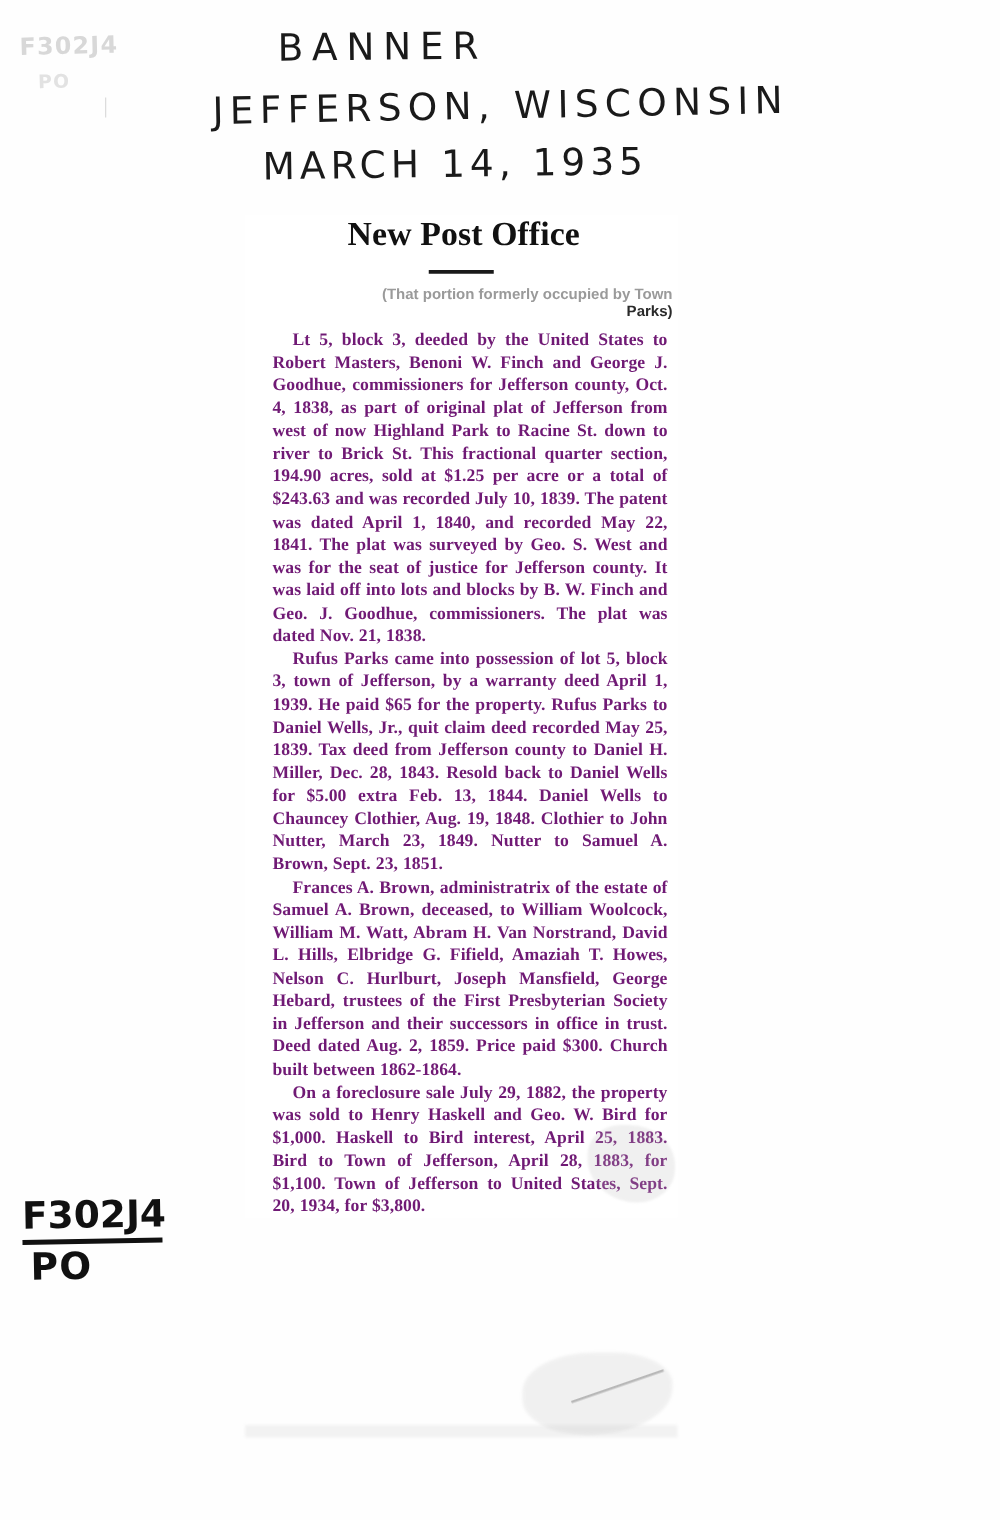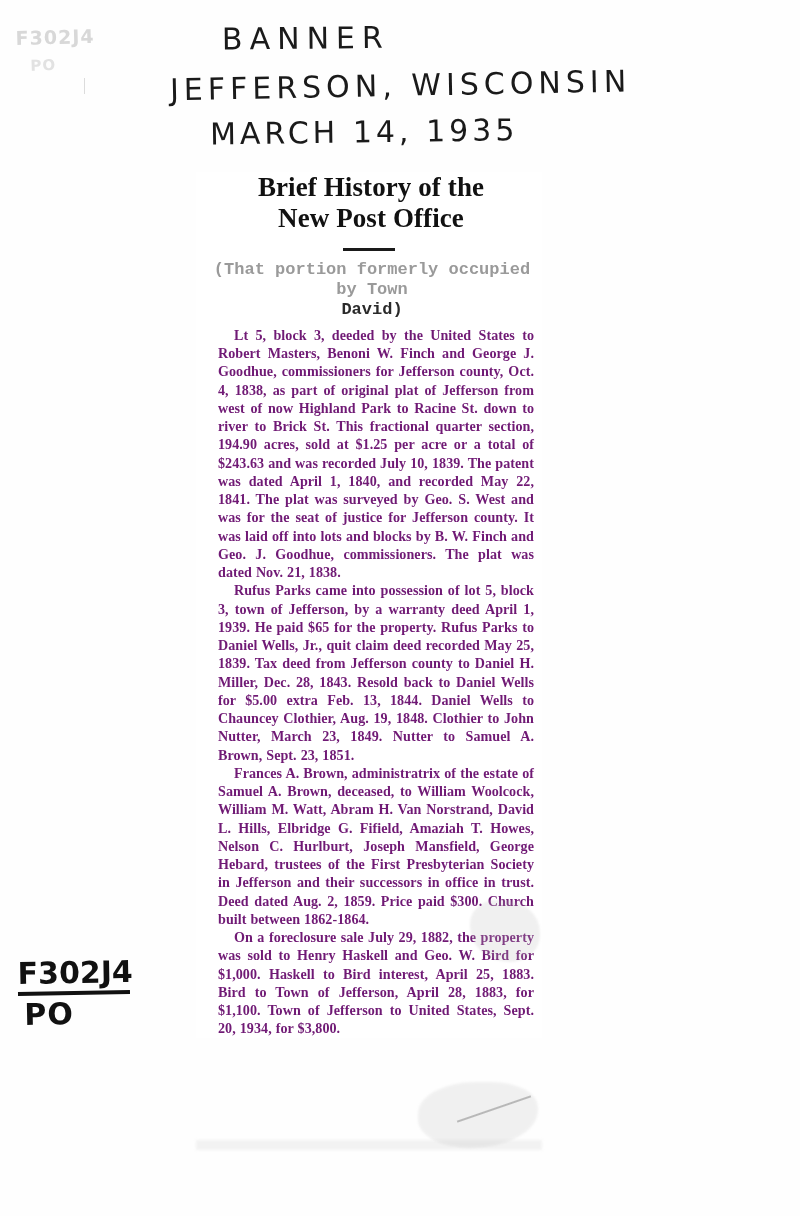--- a/index.html
+++ b/index.html
@@ -141,24 +141,24 @@
   #clip-title .t-line { display: block; white-space: nowrap; }
 
   #title-rule {
     width: 52px;
     height: 3px;
     background: #1a1a1a;
     margin: 13px auto 9px auto;
   }
 
   #subhead {
-    text-align: center;
-    font-family: Liberation Mono, monospace;
-    font-weight: 700;
-    font-size: 17px;
+    text-align: right;
+    font-family: Liberation Sans, sans-serif;
+    font-weight: 700;
+    font-size: 12px;
     line-height: 1.18;
     color: #2a2a2a;
     margin: 0 4px 6px 10px;
   }
   #subhead .sub-faded { color: #9a9a9a; }
 
   .para {
     font-family: "Liberation Serif", serif;
     font-weight: 700;
     font-size: 14.1px;
@@ -221,30 +221,29 @@
 
   <div id="handwriting">
     <div class="hw-line hw-l1">BANNER</div>
     <div class="hw-line hw-l2">JEFFERSON, WISCONSIN</div>
     <div class="hw-line hw-l3">MARCH 14, 1935</div>
   </div>
 
   <article id="clipping">
 
     <h1 id="clip-title">
-      <span class="t-line">Brief History of the</span>
       <span class="t-line">New Post Office</span>
     </h1>
 
     <div id="title-rule"></div>
 
     <div id="subhead">
       <span class="sub-faded">(That portion formerly occupied by Town</span>
       <br>
-      <span>David)</span>
+      <span>Parks)</span>
     </div>
 
     <p class="para">Lt 5, block 3, deeded by the United States to Robert Masters, Benoni W. Finch and George J. Goodhue, commissioners for Jefferson county, Oct. 4, 1838, as part of original plat of Jefferson from west of now Highland Park to Racine St. down to river to Brick St. This fractional quarter section, 194.90 acres, sold at $1.25 per acre or a total of $243.63 and was recorded July 10, 1839. The patent was dated April 1, 1840, and recorded May 22, 1841. The plat was surveyed by Geo. S. West and was for the seat of justice for Jefferson county. It was laid off into lots and blocks by B. W. Finch and Geo. J. Goodhue, commissioners. The plat was dated Nov. 21, 1838.</p>
     <p class="para">Rufus Parks came into possession of lot 5, block 3, town of Jefferson, by a warranty deed April 1, 1939. He paid $65 for the property. Rufus Parks to Daniel Wells, Jr., quit claim deed recorded May 25, 1839. Tax deed from Jefferson county to Daniel H. Miller, Dec. 28, 1843. Resold back to Daniel Wells for $5.00 extra Feb. 13, 1844. Daniel Wells to Chauncey Clothier, Aug. 19, 1848. Clothier to John Nutter, March 23, 1849. Nutter to Samuel A. Brown, Sept. 23, 1851.</p>
     <p class="para">Frances A. Brown, administratrix of the estate of Samuel A. Brown, deceased, to William Woolcock, William M. Watt, Abram H. Van Norstrand, David L. Hills, Elbridge G. Fifield, Amaziah T. Howes, Nelson C. Hurlburt, Joseph Mansfield, George Hebard, trustees of the First Presbyterian Society in Jefferson and their successors in office in trust. Deed dated Aug. 2, 1859. Price paid $300. Church built between 1862-1864.</p>
     <p class="para">On a foreclosure sale July 29, 1882, the property was sold to Henry Haskell and Geo. W. Bird for $1,000. Haskell to Bird interest, April 25, 1883. Bird to Town of Jefferson, April 28, 1883, for $1,100. Town of Jefferson to United States, Sept. 20, 1934, for $3,800.</p>
 
   </article>
 
   <div class="grime" id="grime-a"></div>

